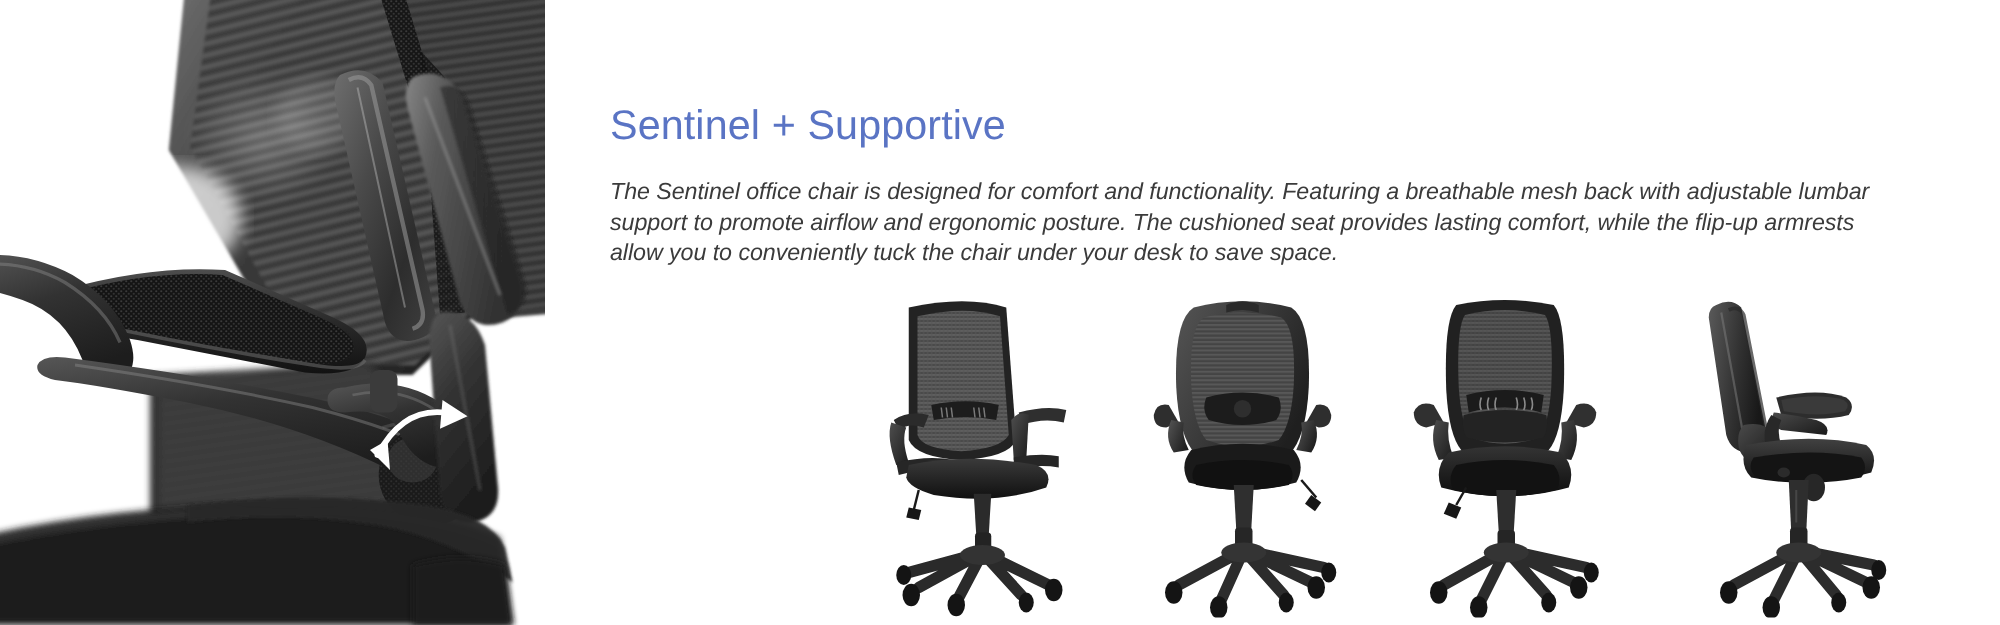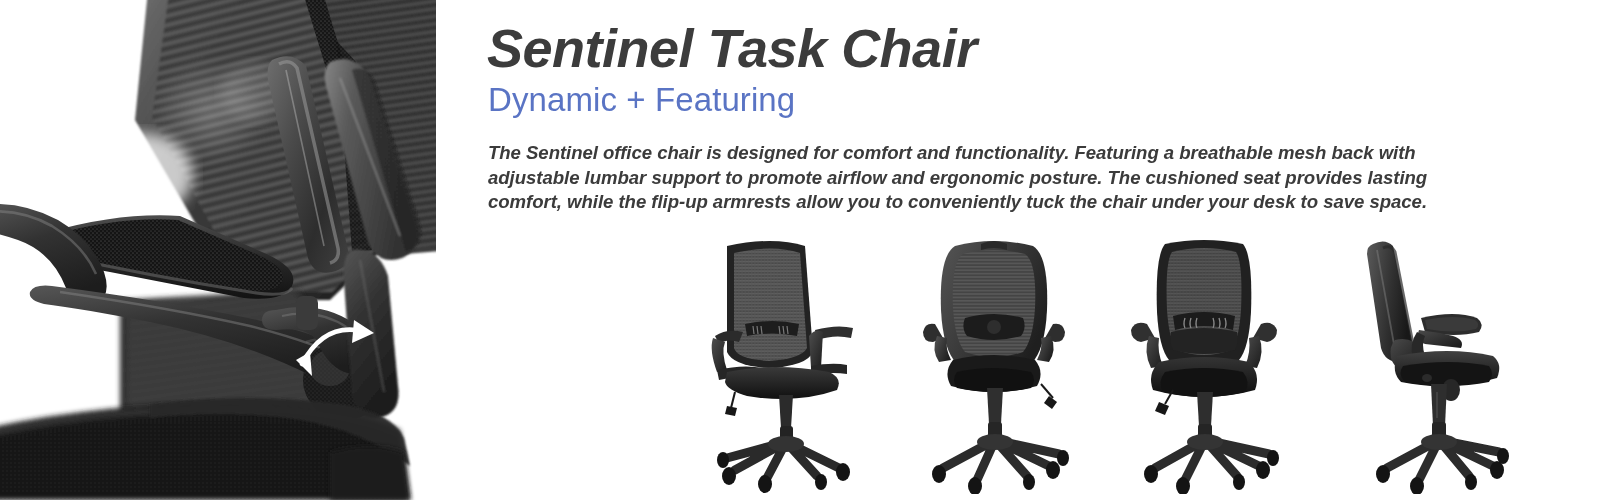--- a/index.html
+++ b/index.html
@@ -29,21 +29,21 @@
     color:#3c3c3c; letter-spacing:-0.5px; white-space:nowrap;
     line-height:1.05;
   }
   .subtitle {
     position:absolute; left:1px; top:81px;
     font-size:33px; font-weight:normal; color:#5a74c4;
     letter-spacing:0.1px; white-space:nowrap; line-height:1.15;
   }
   .body-copy {
     position:absolute; left:1px; top:141px; width:1012px;
-    font-size:18.6px; font-weight:bold; font-style:italic;
+    font-size:18.6px; font-weight:normal; font-style:italic;
     color:#3b3b3b; line-height:24.6px; letter-spacing:-0.05px;
   }
   .model {
     position:absolute; left:1px; top:428px;
     font-size:29px; color:#5a74c4; letter-spacing:0.2px; white-space:pre;
   }
 
   
   .thumbs { position:absolute; left:200px; top:232px; width:830px; height:262px; }
   .thumb { position:absolute; top:0; height:262px; width:190px; }
@@ -213,23 +213,22 @@
         <polygon points="354,320 374,333 352,343" fill="#ffffff"></polygon>
         <polygon points="312,376 296,360 310,352" fill="#ffffff"></polygon>
       </g>
 
       <rect x="436" y="0" width="16" height="500" fill="#ffffff"></rect>
     </svg>
   </div>
 
   <div class="content">
 
-    <h1 class="title">Sentinel Task Chair</h1>
-
-    <h2 class="subtitle">Dynamic + Featuring</h2>
+
+    <h2 class="subtitle">Sentinel + Supportive</h2>
 
     <p class="body-copy">The Sentinel office chair is designed for comfort and functionality. Featuring a breathable mesh back with adjustable lumbar support to promote airflow and ergonomic posture. The cushioned seat provides lasting comfort, while the flip-up armrests allow you to conveniently tuck the chair under your desk to save space.</p>
 
 
     <div class="thumbs">
 
       <div class="thumb">
         <svg viewBox="0 0 190 262">
           <defs>
             <pattern id="t1mesh" width="3.2" height="3.2" patternUnits="userSpaceOnUse">

